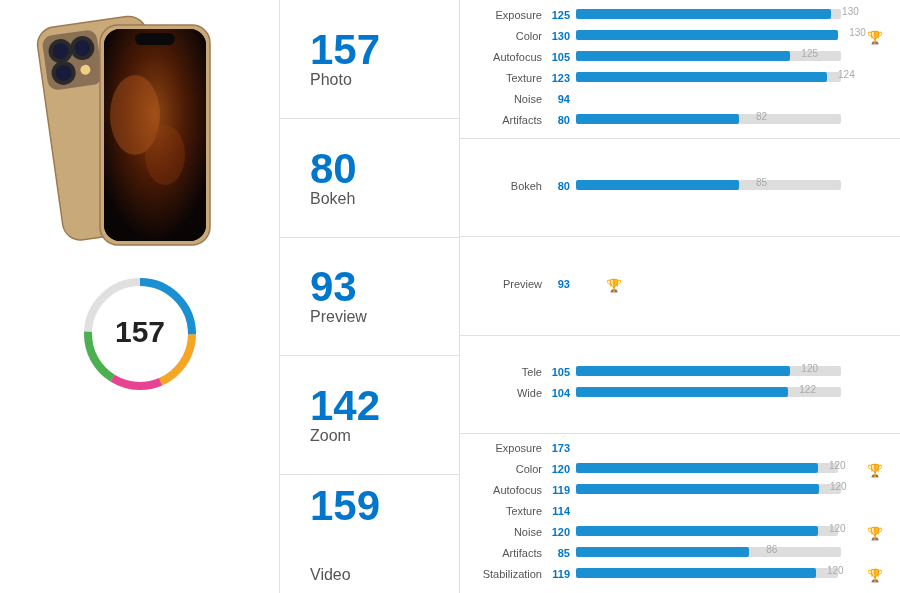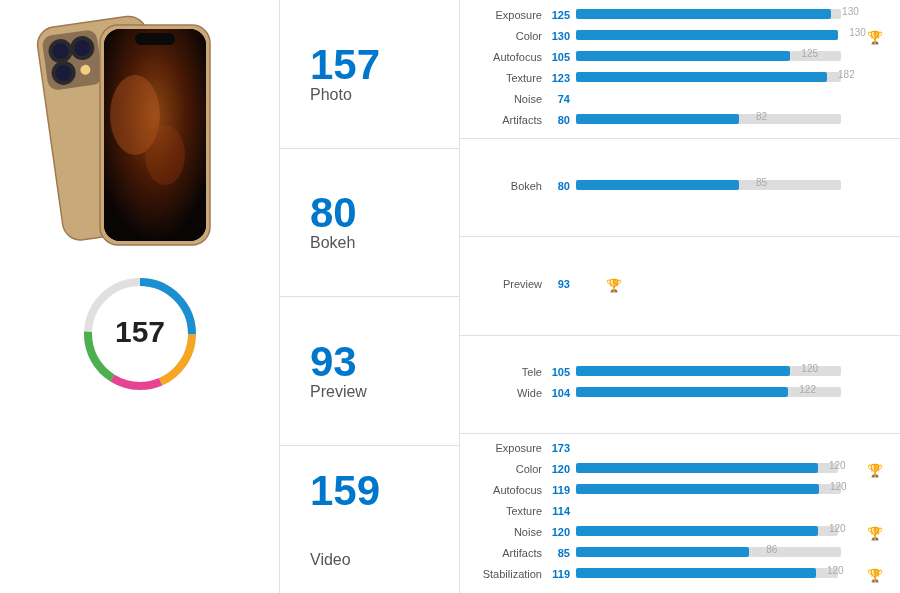--- a/index.html
+++ b/index.html
@@ -276,20 +276,24 @@
     </div>
     <div class="score-section">
       <div class="score-number">80</div>
       <div class="score-label">Bokeh</div>
     </div>
     <div class="score-section">
       <div class="score-number">93</div>
       <div class="score-label">Preview</div>
     </div>
     <div class="score-section">
+      <div class="score-number">142</div>
+      <div class="score-label">Zoom</div>
+    </div>
+    <div class="score-section">
       <div class="score-number">159</div>
       <div class="score-label">Video</div>
     </div>
   </div>
 
   <div class="right-panel">
 
     <div class="metrics-section" id="photo-metrics">
         <div class="metric-row">
           <div class="metric-name">Exposure</div>
@@ -319,28 +323,28 @@
               <span class="bar-max-label">125</span>
             </div>
           </div>
           <span class="spacer-trophy"></span>
         </div>
         <div class="metric-row">
           <div class="metric-name">Texture</div>
           <div class="metric-score">123</div>
           <div class="bar-container">
             <div class="bar-fill" style="width: 94.6154%;">
-              <span class="bar-max-label">182</span>
+              <span class="bar-max-label">124</span>
             </div>
           </div>
           <span class="spacer-trophy"></span>
         </div>
         <div class="metric-row">
           <div class="metric-name">Noise</div>
-          <div class="metric-score">74</div>
+          <div class="metric-score">94</div>
           <span class="spacer-trophy"></span>
         </div>
         <div class="metric-row">
           <div class="metric-name">Artifacts</div>
           <div class="metric-score">80</div>
           <div class="bar-container">
             <div class="bar-fill" style="width: 61.5385%;">
               <span class="bar-max-label">82</span>
             </div>
           </div>

